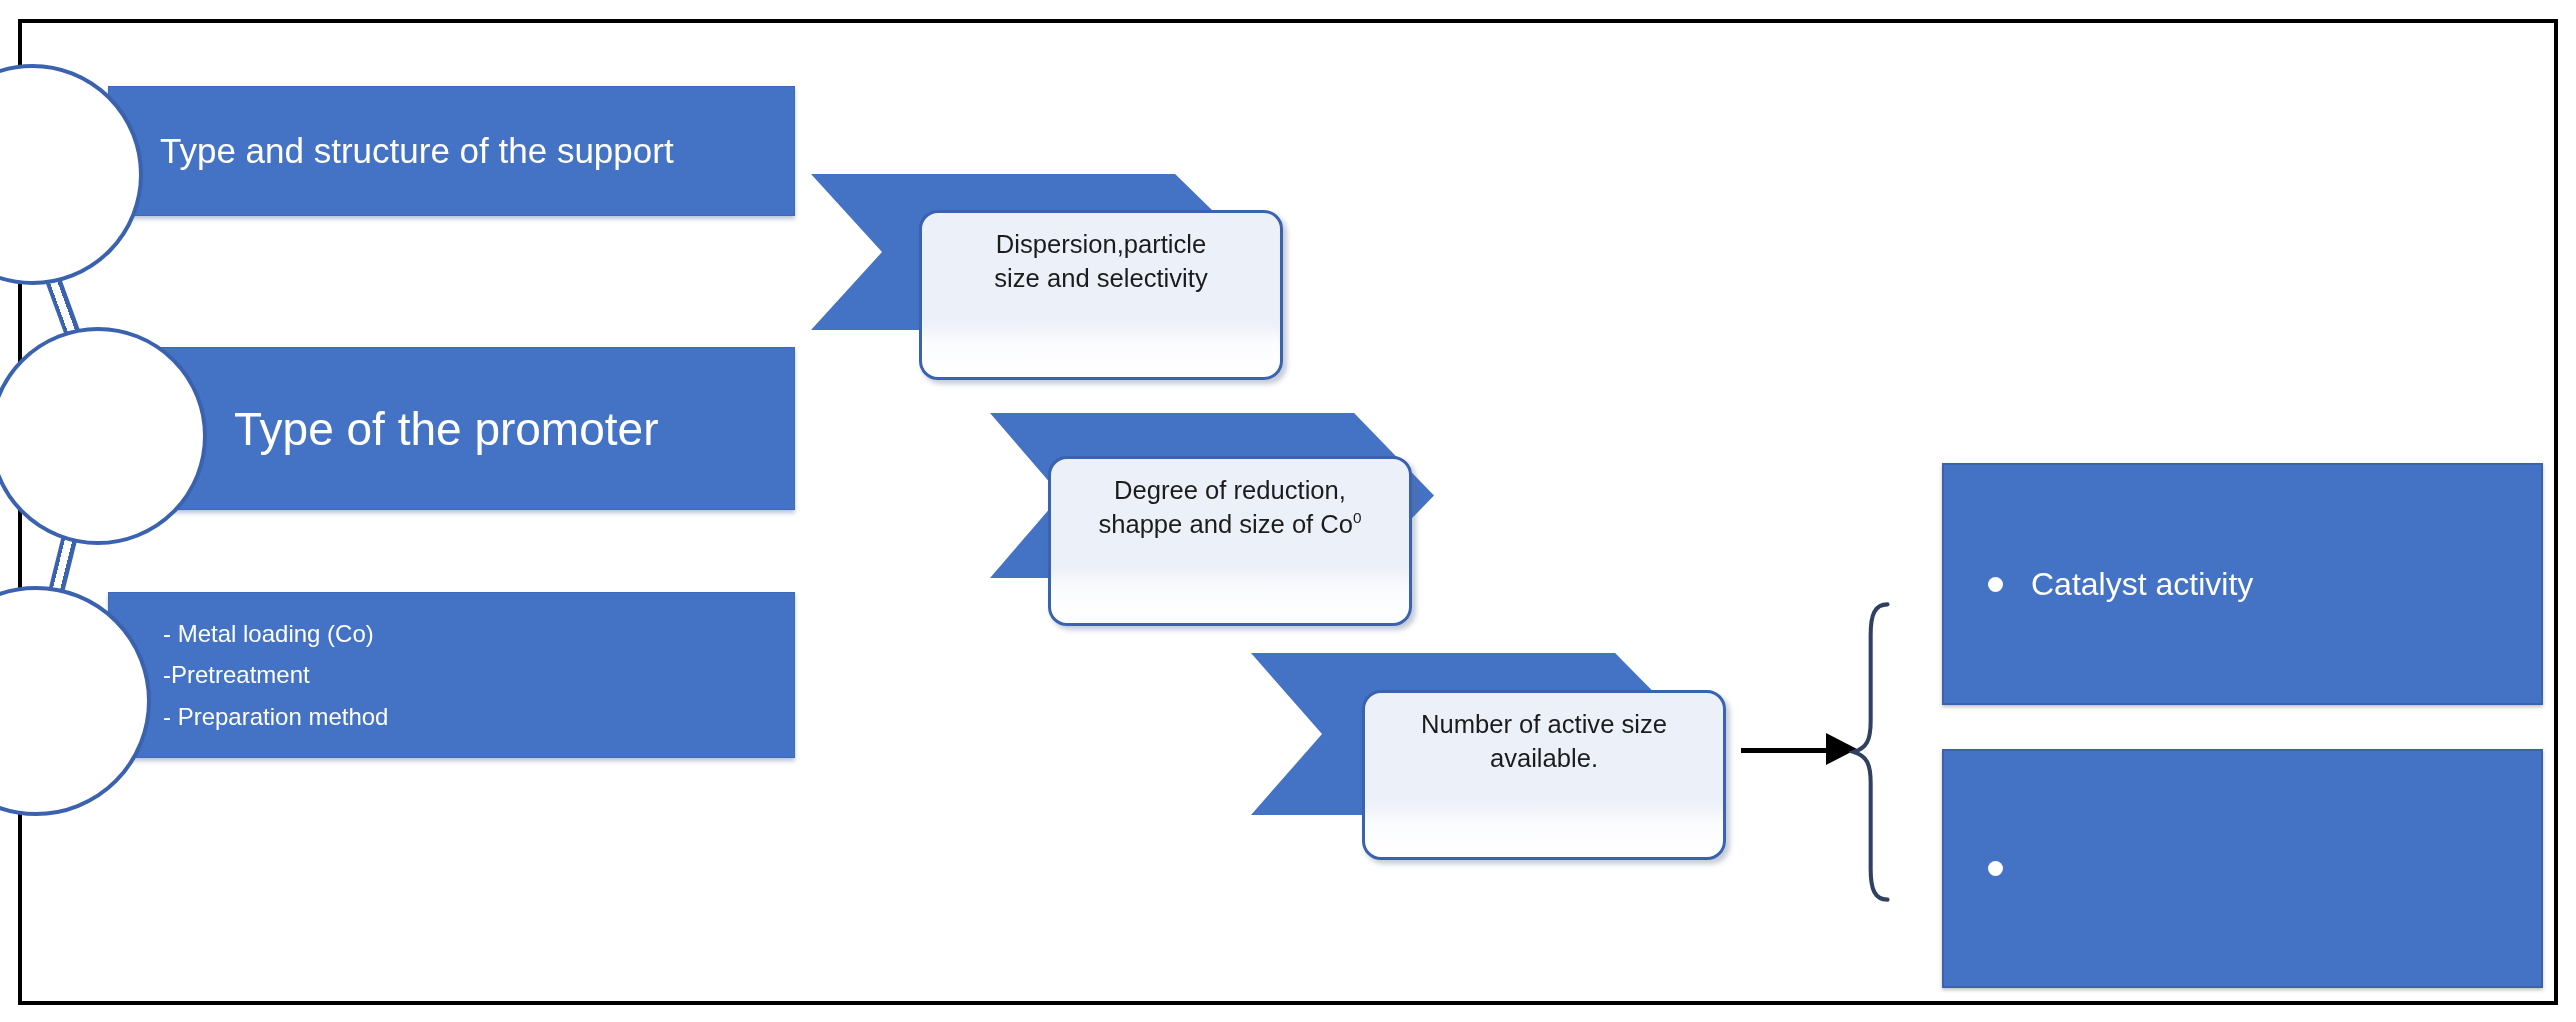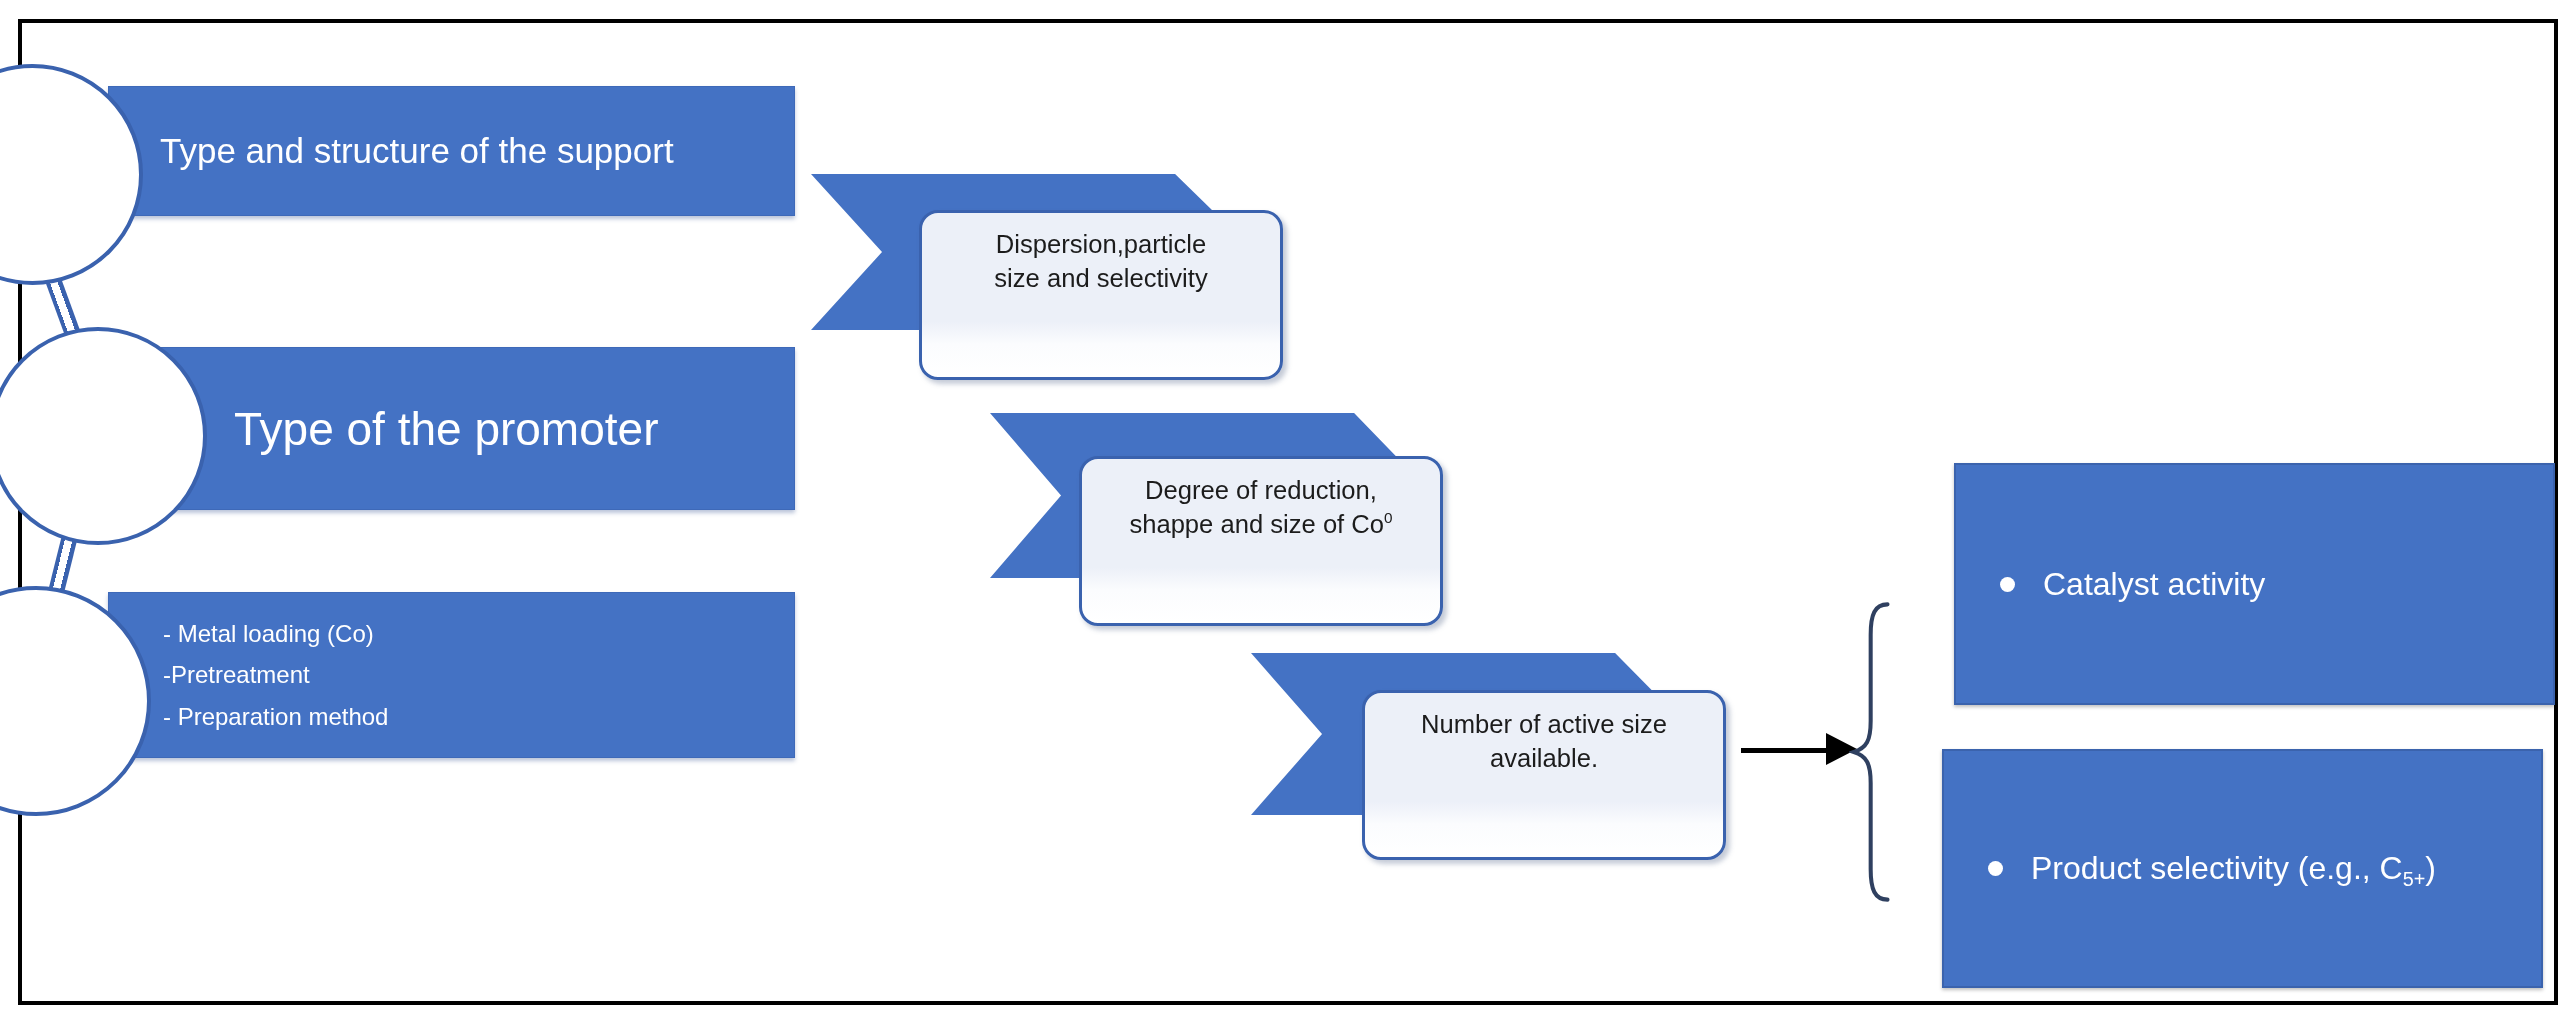--- a/index.html
+++ b/index.html
@@ -50,38 +50,38 @@
   .ch3{left:1251px;top:653px;height:162px;}
 
   
   .effect-box{position:absolute;width:364px;height:170px;box-sizing:border-box;
      border:3.4px solid var(--effect-box-border);border-radius:19px;
      background:linear-gradient(180deg,var(--effect-box-fill) 0%,var(--effect-box-fill) 66%,#fbfcfe 80%,#ffffff 100%);
      color:var(--effect-text);font-size:25.6px;line-height:1.3;text-align:center;
      display:flex;flex-direction:column;align-items:center;justify-content:center;
      padding-bottom:67px;box-shadow:3.4px 4px 5.4px rgba(90,105,140,.35);z-index:3;}
   .eb1{left:919px;top:210px;}
-  .eb2{left:1079px;top:456px;text-align:right;}
+  .eb2{left:1048px;top:456px;text-align:right;}
   .eb3{left:1362px;top:690px;}
   .effect-box sup{font-size:60%;line-height:0;}
 
   
   .harrow{position:absolute;left:1741px;top:748px;width:89px;height:4.7px;background:var(--arrow);z-index:4;}
   .harrow-head{position:absolute;left:1826px;top:733px;width:0;height:0;z-index:4;
      border-left:31px solid var(--arrow);border-top:16px solid transparent;border-bottom:16px solid transparent;}
 
   
   .brace{position:absolute;left:1849px;top:601px;width:42px;height:302px;z-index:4;}
 
   
   .outcome{position:absolute;left:1942px;width:601px;box-sizing:border-box;
      background:var(--shape-blue);border:2px solid rgba(58,95,168,.8);
      color:#fff;font-size:32px;display:flex;align-items:center;gap:28px;
      padding-left:44px;z-index:2;box-shadow:0 2px 3.4px rgba(0,0,0,.25);}
-  .o1{top:463px;height:242px;margin-left:12px;}
+  .o1{top:463px;height:242px;}
   .o2{top:749px;height:239px;}
   .bullet-dot{display:inline-block;width:15px;height:15px;border-radius:50%;background:#fff;flex:0 0 auto;}
   .outcome sub{font-size:62%;line-height:0;vertical-align:-0.35em;}
 </style>
 </head>
 <body>
 
 <div id="canvas">
   <div class="frame"></div>
 
@@ -131,18 +131,15 @@
   </svg>
 
   <div class="outcome o1">
     <span class="bullet-dot"></span>
     <span>
       <span>Catalyst activity</span><sub></sub><span></span>
     </span>
   </div>
   <div class="outcome o2">
     <span class="bullet-dot"></span>
-    <span>
-      <span>Product selectivity (e.g., C</span><sub>5+</sub><span>)</span>
-    </span>
   </div>
 </div>
 
 
 </body></html>

